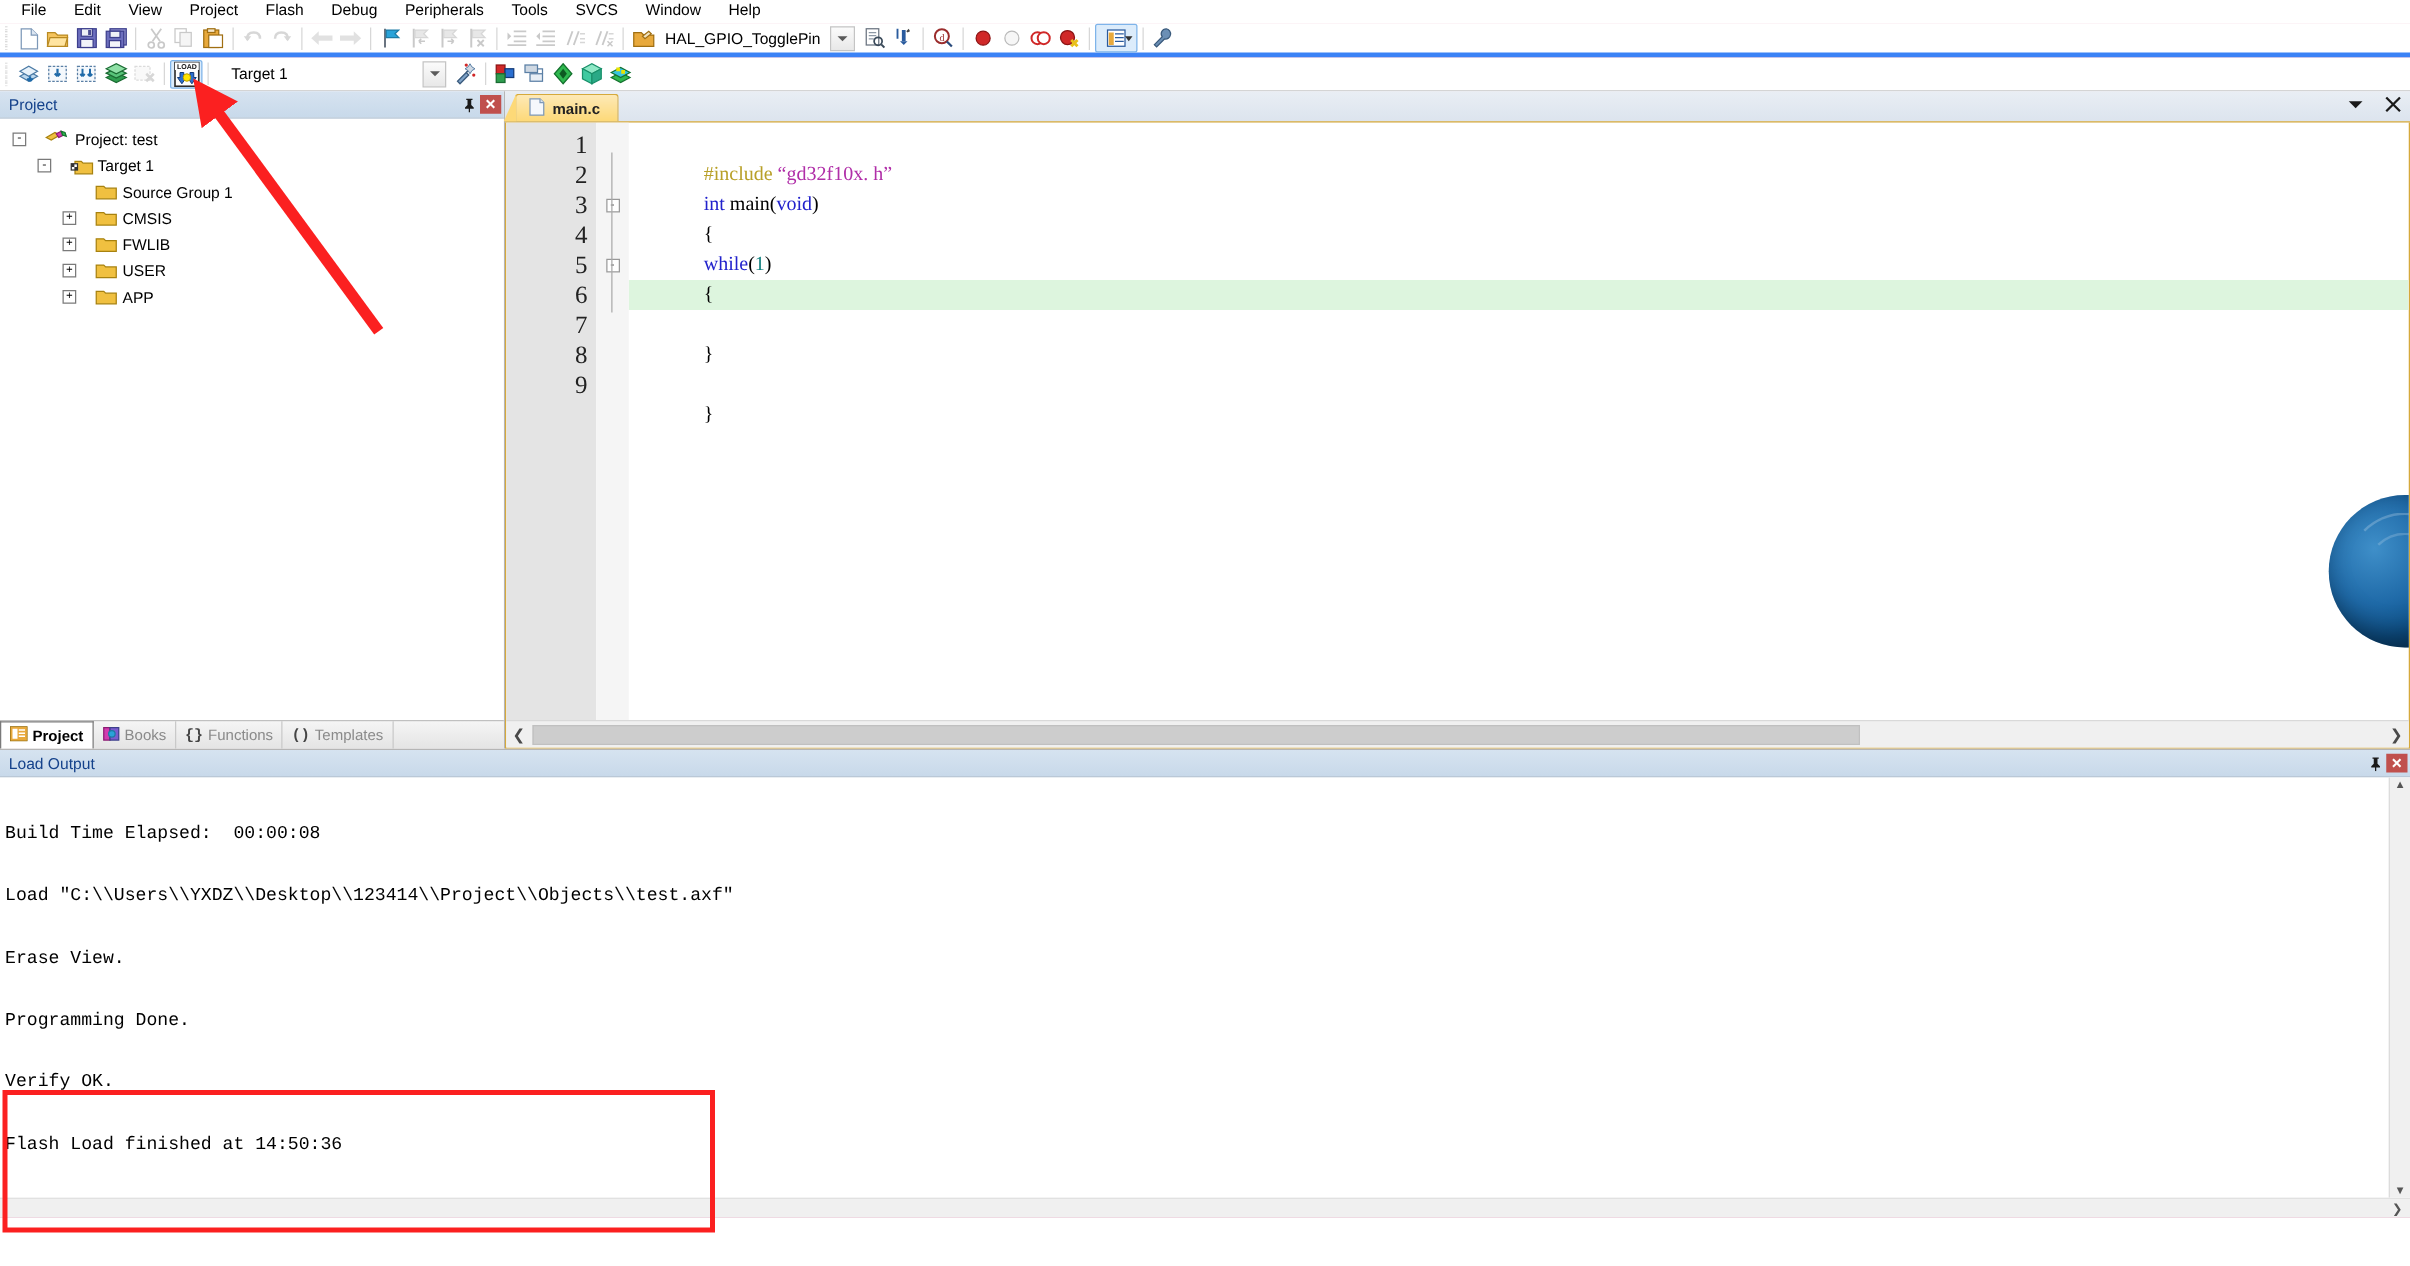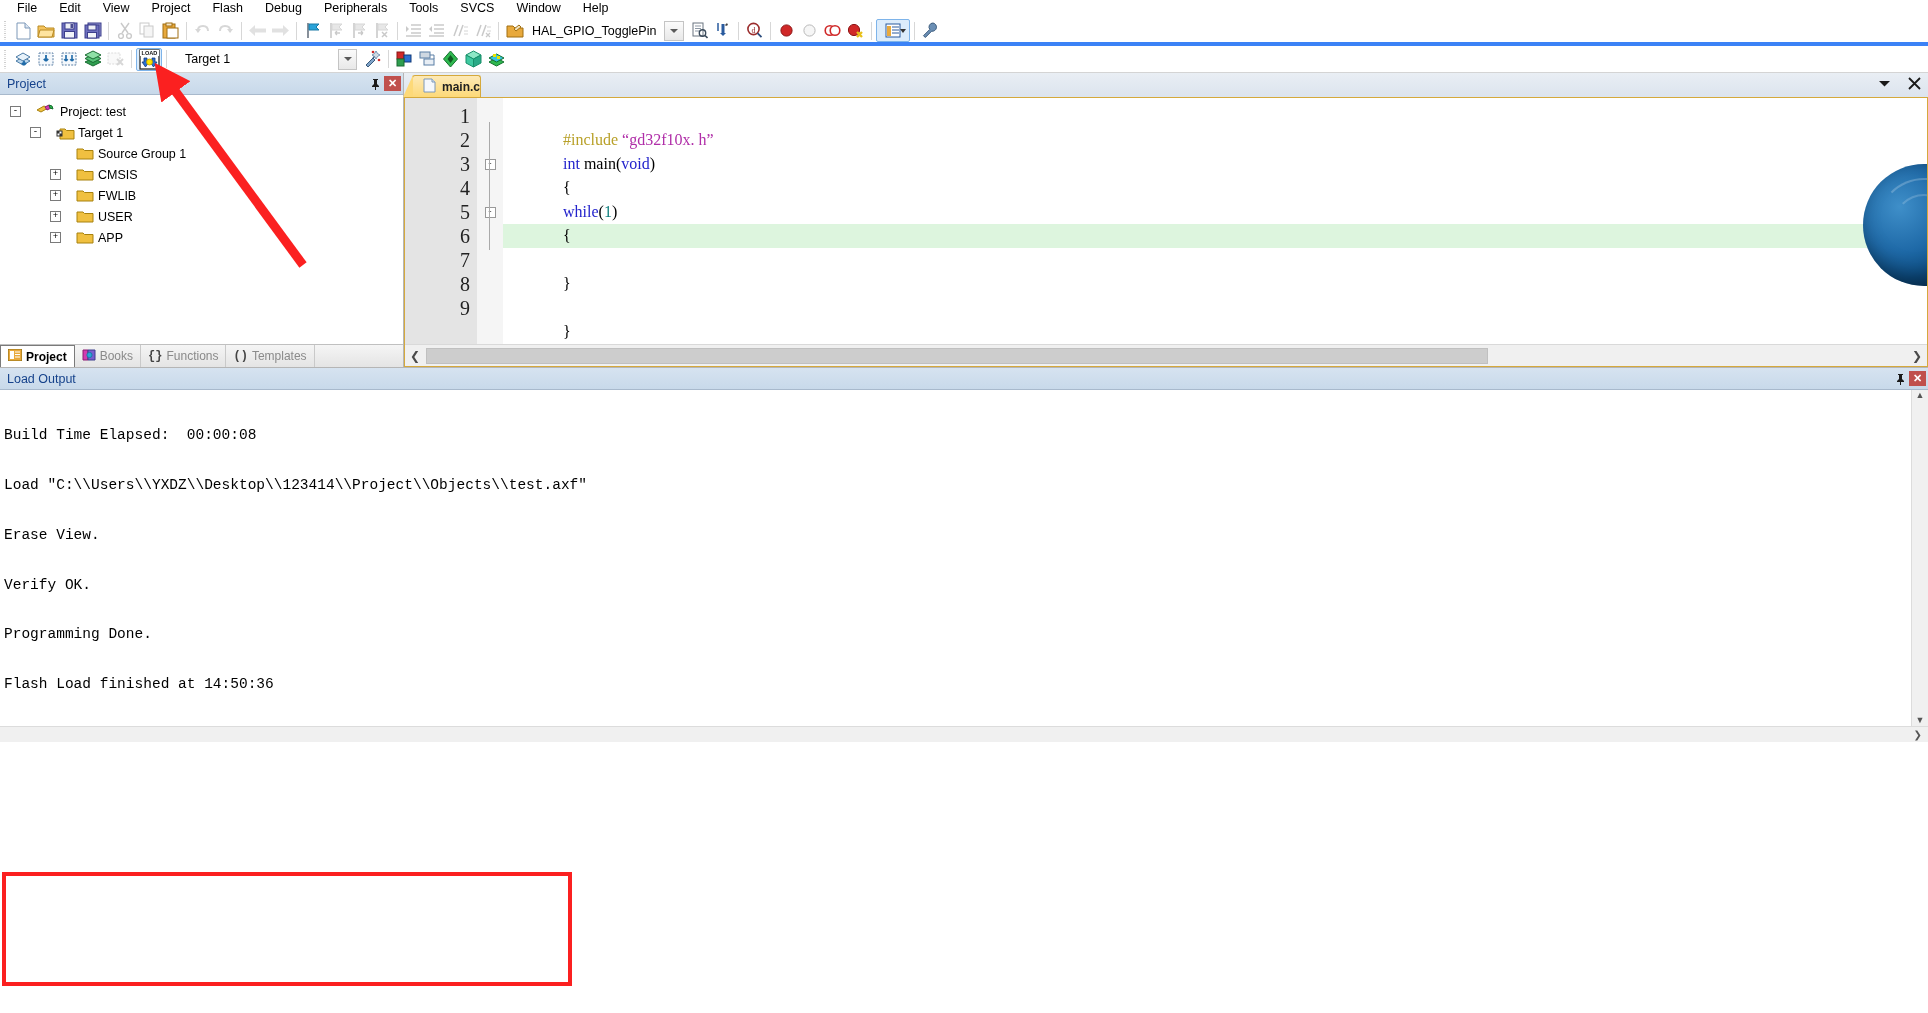--- a/index.html
+++ b/index.html
@@ -5,21 +5,21 @@
   * { box-sizing: border-box; }
   html, body {
     margin: 0; padding: 0;
     width: 1928px; height: 1013px;
     overflow: hidden;
     background: #ffffff;
     font-family: "Liberation Sans", sans-serif;
   }
   #app {
     position: relative;
-    width: 1928px; height: 742px;
+    width: 1928px; height: 974px;
     background: #be185d;
     display: flex; flex-direction: column;
   }
 
   
   .menubar {
     height: 19px;
     background: #ffffff;
     display: flex; align-items: center;
     padding-left: 6px;
@@ -204,21 +204,21 @@
     height: 25px; flex: 0 0 25px;
     display: flex; align-items: flex-end;
     background: linear-gradient(to bottom,#e9eef4,#dce4ee);
     border-bottom: 1px solid #d5a93c;
     padding-left: 8px;
     position: relative;
   }
   .doc-tab {
     display: flex; align-items: center; gap: 6px;
     height: 22px;
-    padding: 0 0 0 10px;
+    padding: 0 14px 0 10px;
     background: linear-gradient(to bottom,#fde9b6,#fdd978);
     border: 1px solid #d5a93c;
     border-bottom: none;
     border-radius: 3px 3px 0 0;
     font-size: 12px; font-weight: bold; color: #222;
     position: relative;
   }
   .doc-tab::before {
     content:""; position: absolute; left: -10px; bottom: 0;
     width: 0; height: 0;
@@ -993,22 +993,22 @@
           </svg>
       </span>
       <span class="close-btn">✕</span>
     </div>
 
     <div class="build-body">
       <div class="build-text">
         <div>Build Time Elapsed:  00:00:08</div>
         <div>Load "C:\\Users\\YXDZ\\Desktop\\123414\\Project\\Objects\\test.axf"</div>
         <div>Erase View.</div>
+        <div>Programming Done.</div>
         <div>Verify OK.</div>
-        <div>Programming Done.</div>
         <div>Flash Load finished at 14:50:36</div>
       </div>
       <div class="vscroll">
         <span class="vs-arrow">▲</span>
         <span class="vs-arrow">▼</span>
       </div>
     </div>
     <div class="build-hscroll">
       <span class="bh-arrow">❯</span>
     </div>

